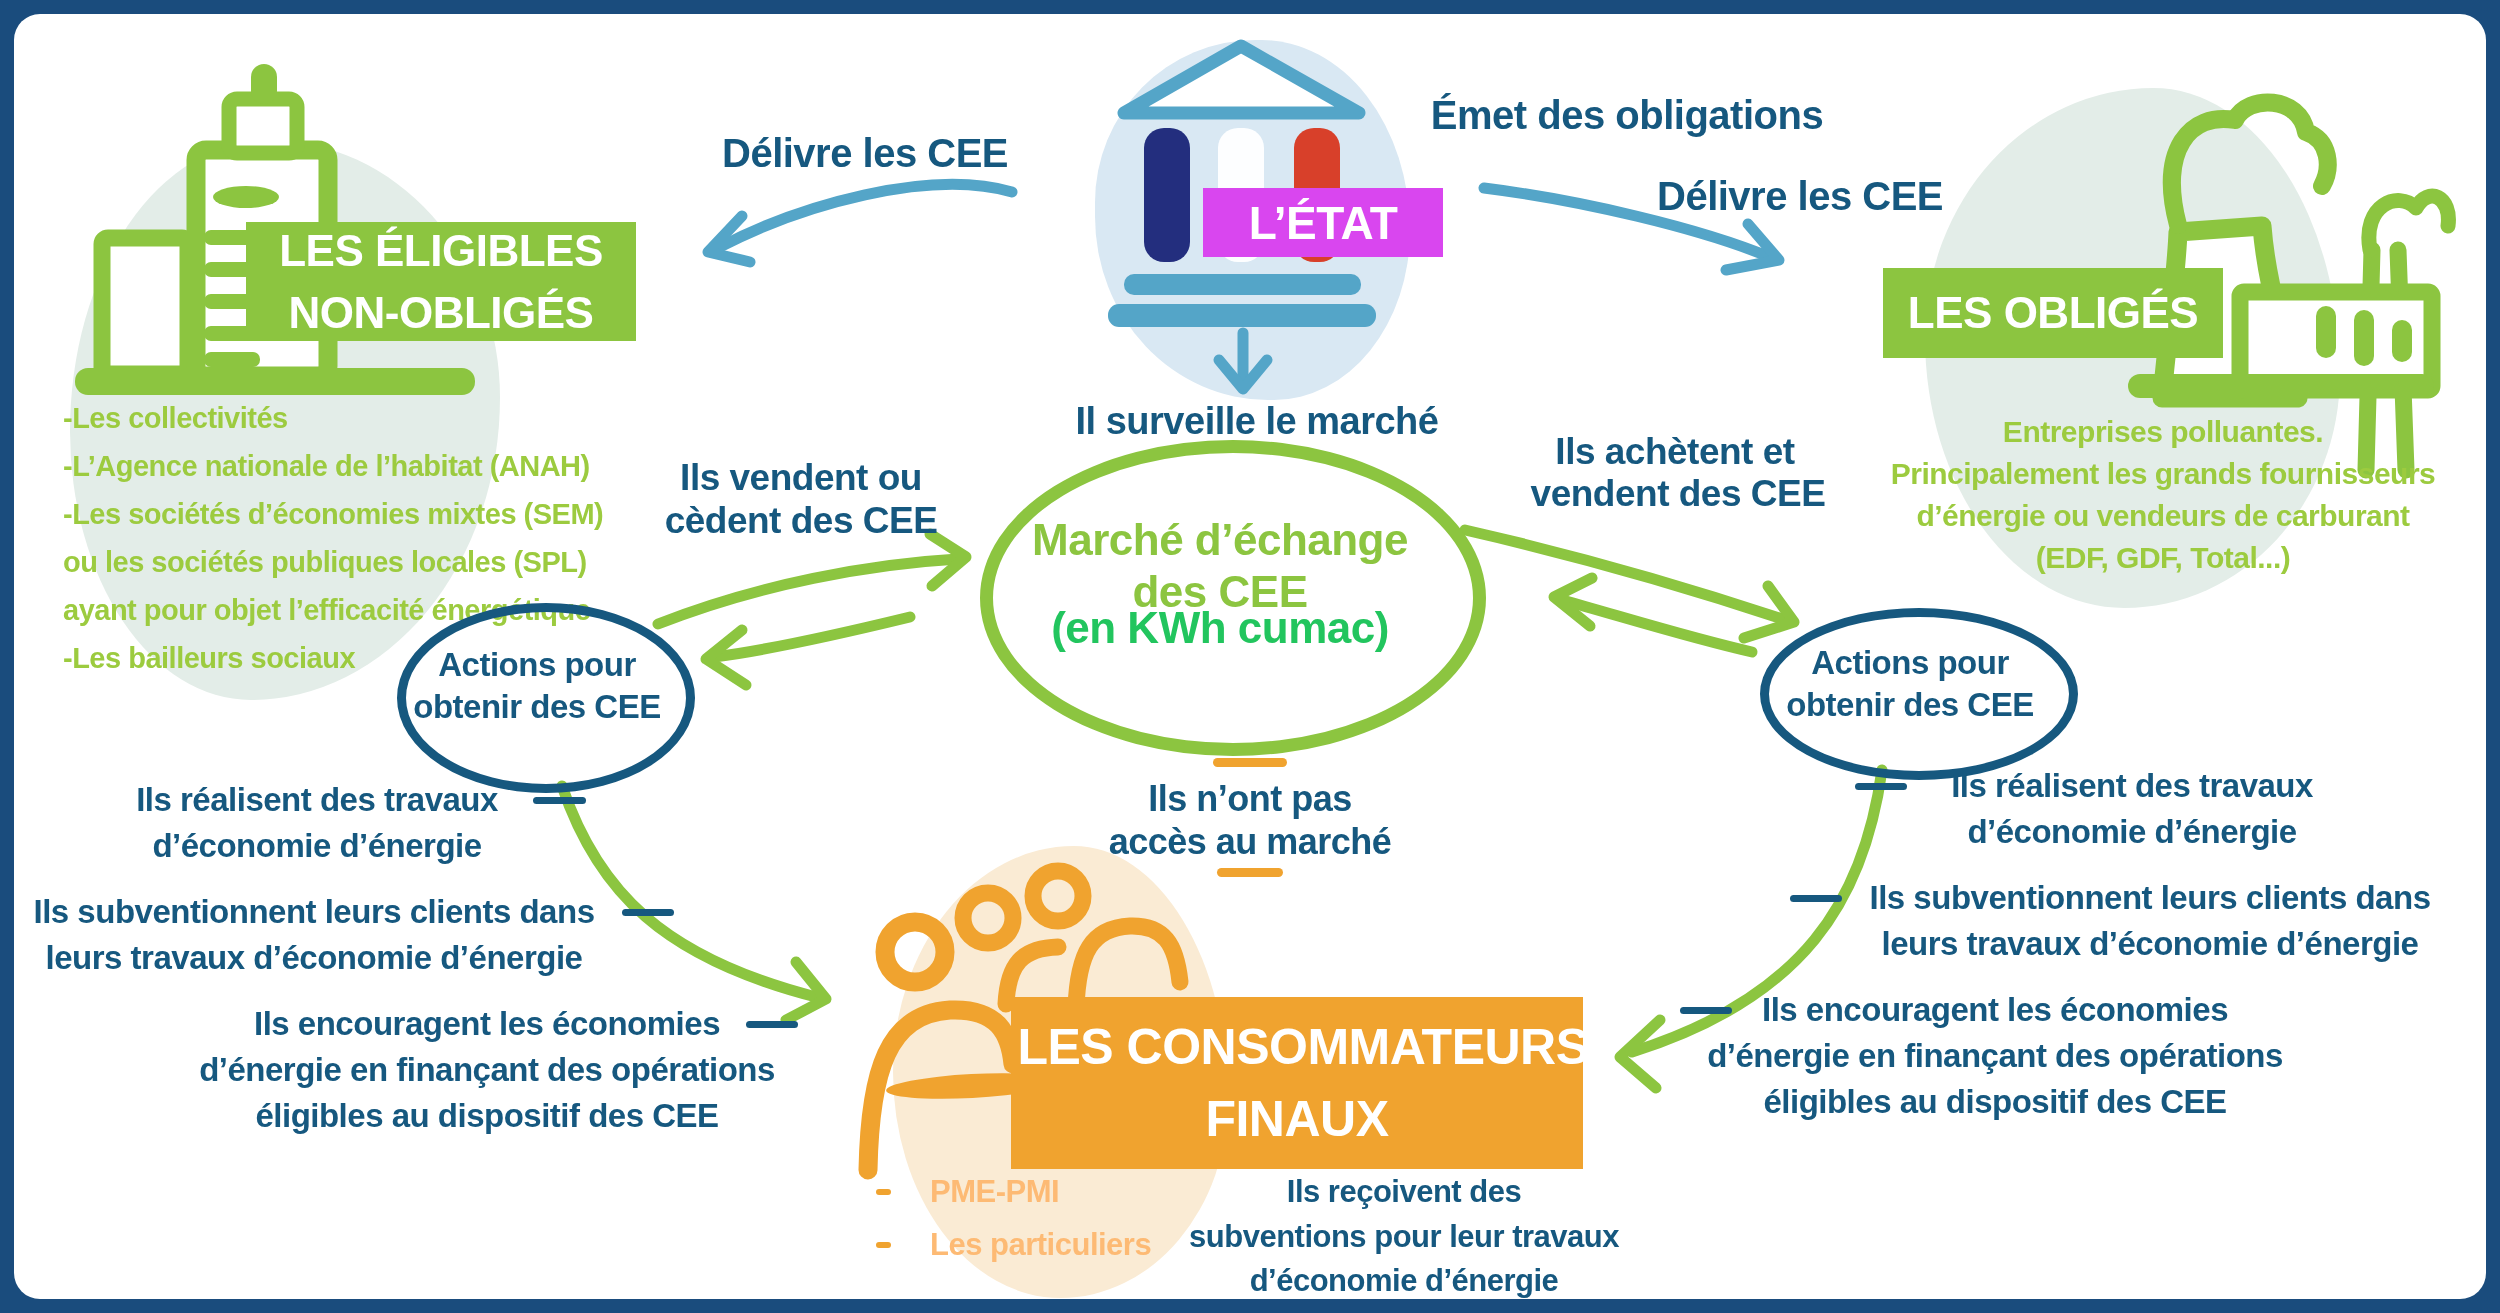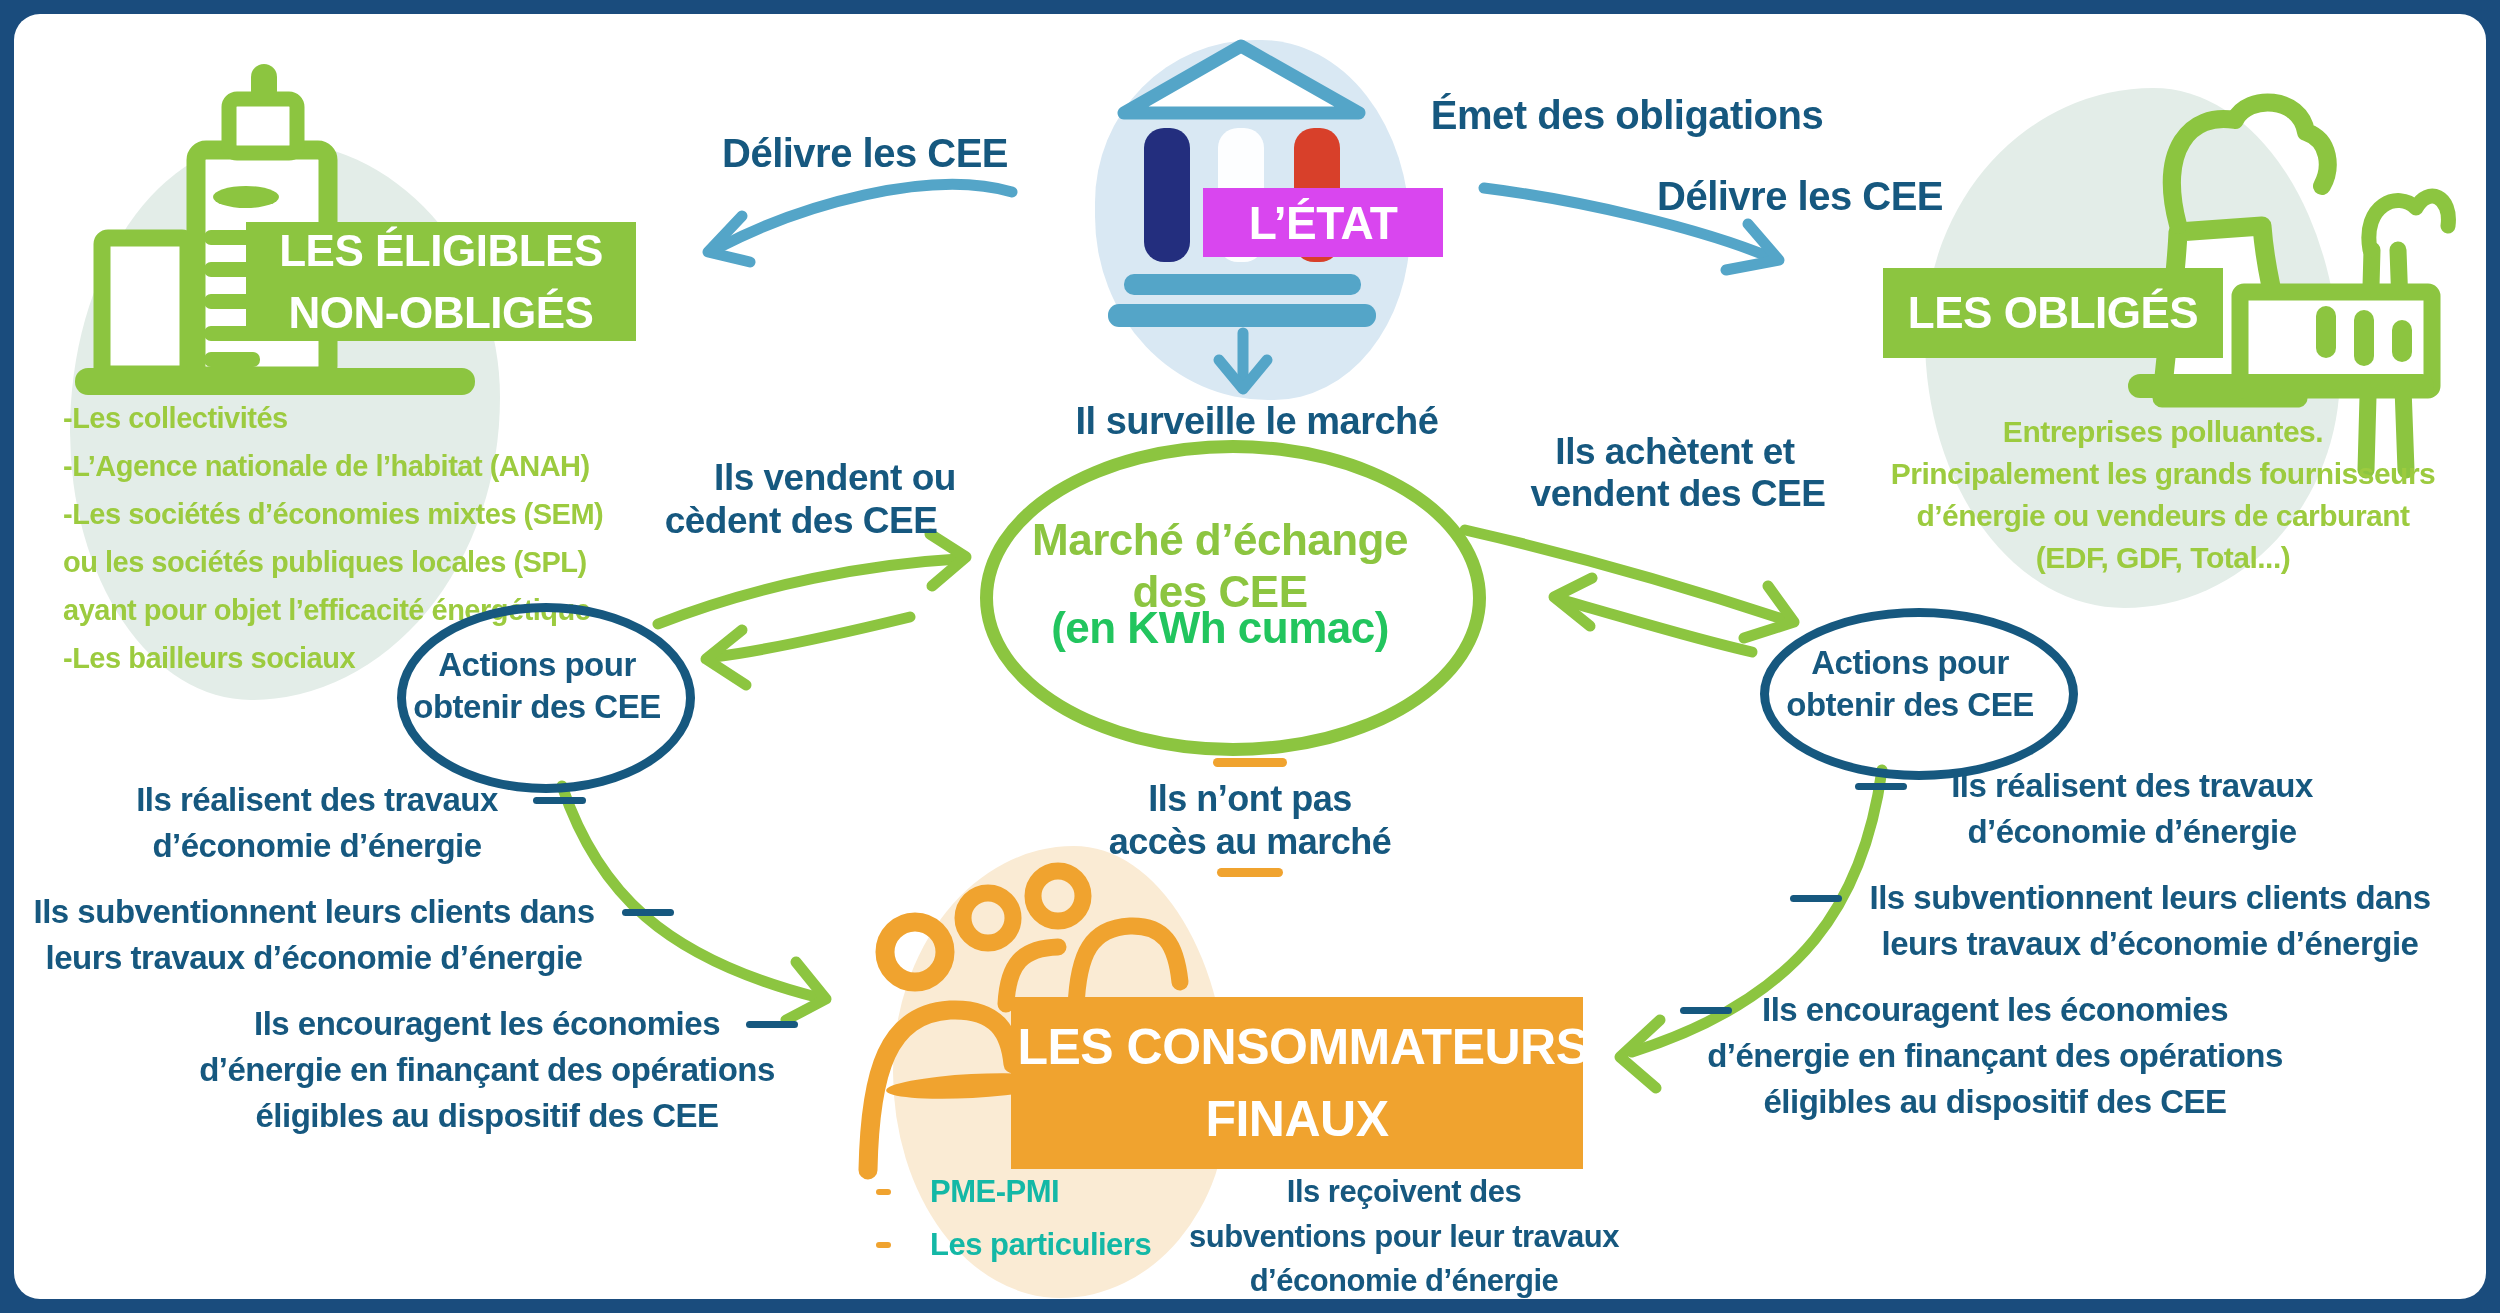--- a/index.html
+++ b/index.html
@@ -4,21 +4,21 @@
 <style>
   html,body{margin:0;padding:0;background:#касается;}
   body{background:#ffffff;font-family:"Liberation Sans",sans-serif;}
   .canvas{position:relative;width:2500px;height:1313px;background:#1A4C7D;overflow:hidden;}
   .inner{position:absolute;left:14px;top:14px;right:14px;bottom:14px;background:#ffffff;border-radius:26px;}
   .blob{position:absolute;z-index:1;}
   .art{position:absolute;left:0;top:0;z-index:2;}
   .t{position:absolute;z-index:3;font-weight:700;white-space:nowrap;transform:translate(-50%,-50%);letter-spacing:-0.5px;}
   .navy{color:#16587F;}
   .greent{color:#9CCB3F;font-weight:700;}
-  .orangt{color:#14b8a6;font-weight:600;}
+  .orangt{color:#fdba74;font-weight:600;}
   .lt{transform:translate(0,-50%);} 
   .banner{position:absolute;z-index:3;display:flex;flex-direction:column;justify-content:center;align-items:center;}
   .banner div{font-weight:700;color:#fff;white-space:nowrap;letter-spacing:-0.5px;}
   .oval{position:absolute;z-index:3;border-radius:50%;}
   .dashb{position:absolute;z-index:3;height:7px;border-radius:4px;background:#16587F;}
   .dasho{position:absolute;z-index:3;border-radius:5px;background:#F0A32F;}
 </style>
 </head>
 <body>
 
@@ -129,21 +129,21 @@
   <div class="t greent" style="left:2163px;top:432px;font-size:30px;">Entreprises polluantes.</div>
   <div class="t greent" style="left:2163px;top:474px;font-size:30px;">Principalement les grands fournisseurs</div>
   <div class="t greent" style="left:2163px;top:516px;font-size:30px;">d’énergie ou vendeurs de carburant</div>
   <div class="t greent" style="left:2163px;top:558px;font-size:30px;">(EDF, GDF, Total...)</div>
 
   <div class="oval" style="left:980px;top:440px;width:480px;height:290px;border:13px solid #8CC540;"></div>
   <div class="t" style="left:1220px;top:540px;font-size:44px;color:#8CC540;">Marché d’échange</div>
   <div class="t" style="left:1220px;top:592px;font-size:44px;color:#8CC540;">des CEE</div>
   <div class="t" style="left:1220px;top:628px;font-size:44px;color:#22c55e;">(en KWh cumac)</div>
 
-  <div class="t navy" style="left:835px;top:478px;font-size:37px;text-align:right;">Ils vendent ou</div>
+  <div class="t navy" style="left:801px;top:478px;font-size:37px;text-align:right;">Ils vendent ou</div>
   <div class="t navy" style="left:801px;top:521px;font-size:37px;">cèdent des CEE</div>
   <div class="t navy" style="left:1675px;top:452px;font-size:37px;">Ils achètent et</div>
   <div class="t navy" style="left:1678px;top:494px;font-size:37px;">vendent des CEE</div>
 
   <div class="oval" style="left:397px;top:603px;width:280px;height:172px;border:9px solid #16587F;"></div>
   <div class="t navy" style="left:537px;top:665px;font-size:33px;">Actions pour</div>
   <div class="t navy" style="left:537px;top:707px;font-size:33px;">obtenir des CEE</div>
   <div class="oval" style="left:1760px;top:608px;width:300px;height:154px;border:9px solid #16587F;"></div>
   <div class="t navy" style="left:1910px;top:663px;font-size:33px;">Actions pour</div>
   <div class="t navy" style="left:1910px;top:705px;font-size:33px;">obtenir des CEE</div>

